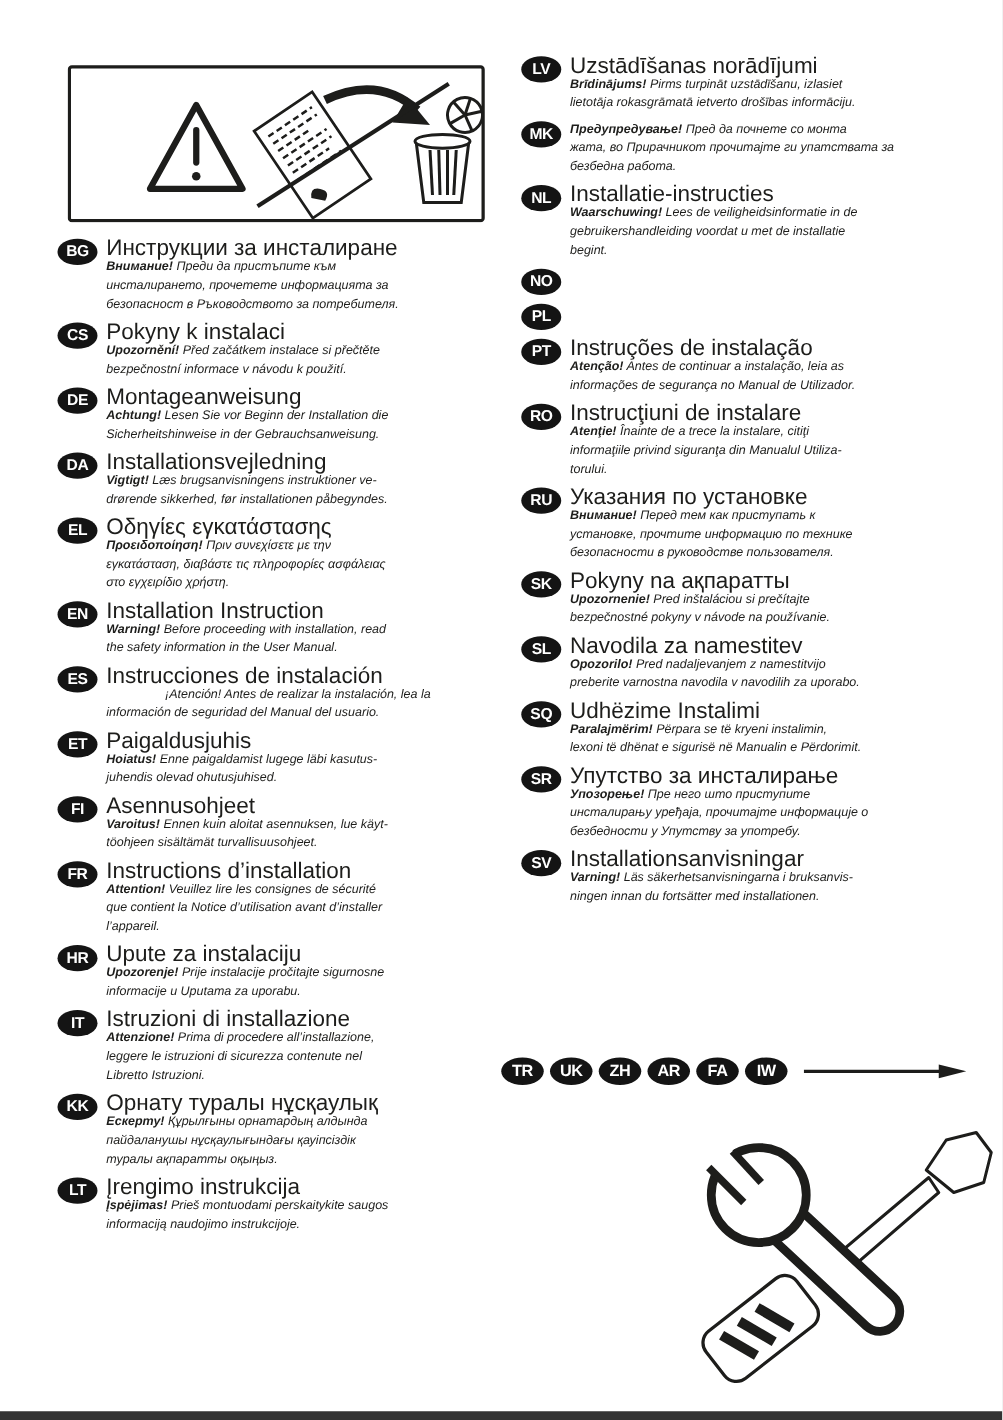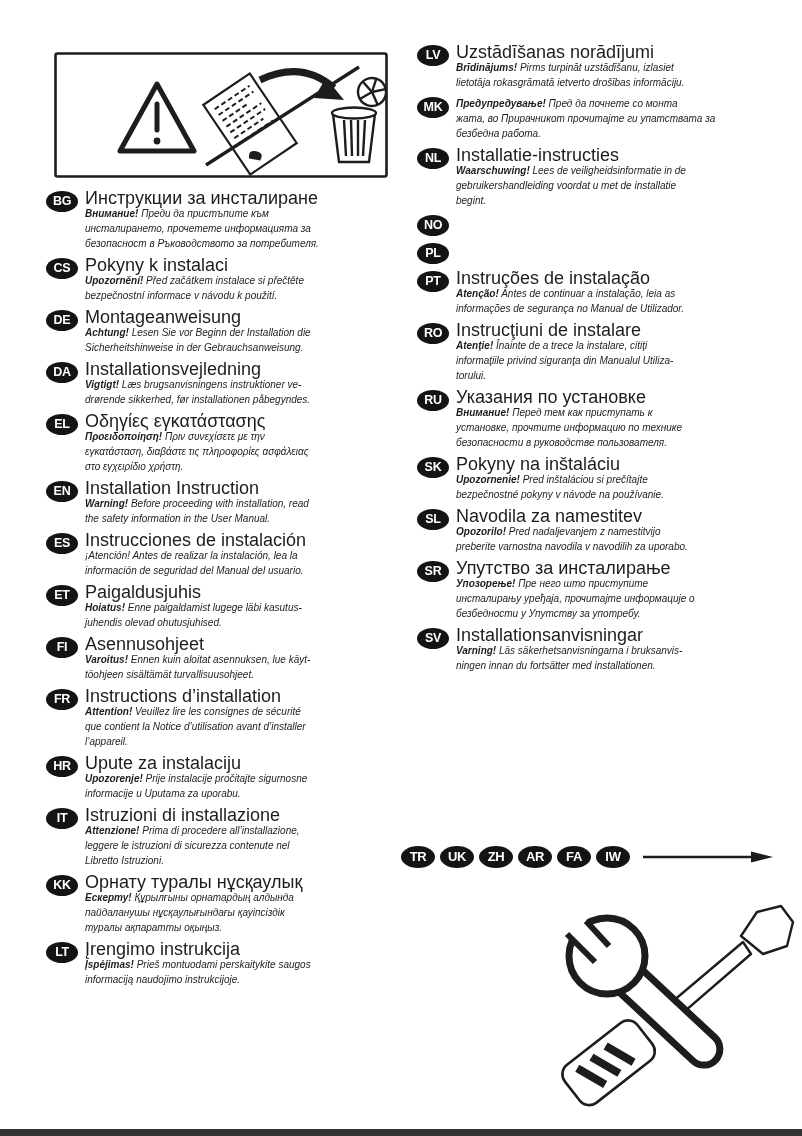--- a/index.html
+++ b/index.html
@@ -9,21 +9,21 @@
   .col-left{left:46px;top:190px;width:358px;}
   .col-right{left:417px;top:44px;width:366px;}
   .entry{display:flex;align-items:flex-start;margin-bottom:6px;}
   .badge{flex:0 0 auto;width:32px;height:21px;background:#141414;border-radius:50%;
          color:#fff;font-weight:bold;font-size:12.5px;line-height:21px;text-align:center;
          margin:1px 7px 0 0;letter-spacing:-0.3px;}
   .etext{flex:1;min-width:0;}
   .etitle{font-size:18px;line-height:16px;font-weight:normal;}
   .ebody{font-size:10px;line-height:15px;white-space:pre-line;font-style:italic;}
   .ebody .alert{font-weight:bold;}
-  .ebody .alert.no-bold{font-weight:normal;}
+  .ebody .alert.no-bold{font-weight:normal;margin-left:47px;}
   .warnbox{position:absolute;left:54px;top:52px;}
   .codesrow{position:absolute;left:401px;top:846px;display:flex;align-items:center;}
   .codesrow .badge{width:34px;height:22px;line-height:22px;margin:0 5px 0 0;font-size:13px;}
   .codesrow svg{margin-left:8px;}
   .tools{position:absolute;left:545px;top:896px;}
   .bottom-bar{position:absolute;left:0;bottom:0;width:802px;height:7px;background:#333333;}
 </style>
 </head>
 <body>
 
@@ -276,35 +276,43 @@
       <div class="etitle">Указания по установке</div>
       <div class="ebody"><span class="alert">Внимание!</span><span> Перед тем как приступать к
 установке, прочтите информацию по технике
 безопасности в руководстве пользователя.</span></div>
     </div>
   </div>
 
   <div class="entry">
     <div class="badge">SK</div>
     <div class="etext">
-      <div class="etitle">Pokyny na inštaláciu</div>
+      <div class="etitle">Pokyny na ақпаратты</div>
       <div class="ebody"><span class="alert">Upozornenie!</span><span> Pred inštaláciou si prečítajte
 bezpečnostné pokyny v návode na používanie.</span></div>
     </div>
   </div>
 
   <div class="entry">
     <div class="badge">SL</div>
     <div class="etext">
       <div class="etitle">Navodila za namestitev</div>
       <div class="ebody"><span class="alert">Opozorilo!</span><span> Pred nadaljevanjem z namestitvijo
 preberite varnostna navodila v navodilih za uporabo.</span></div>
     </div>
   </div>
 
+  <div class="entry">
+    <div class="badge">SQ</div>
+    <div class="etext">
+      <div class="etitle">Udhëzime Instalimi</div>
+      <div class="ebody"><span class="alert">Paralajmërim!</span><span> Përpara se të kryeni instalimin,
+lexoni të dhënat e sigurisë në Manualin e Përdorimit.</span></div>
+    </div>
+  </div>
 
   <div class="entry">
     <div class="badge">SR</div>
     <div class="etext">
       <div class="etitle">Упутство за инсталирање</div>
       <div class="ebody"><span class="alert">Упозорење!</span><span> Пре него што приступите
 инсталирању уређаја, прочитајте информације о
 безбедности у Упутству за употребу.</span></div>
     </div>
   </div>

